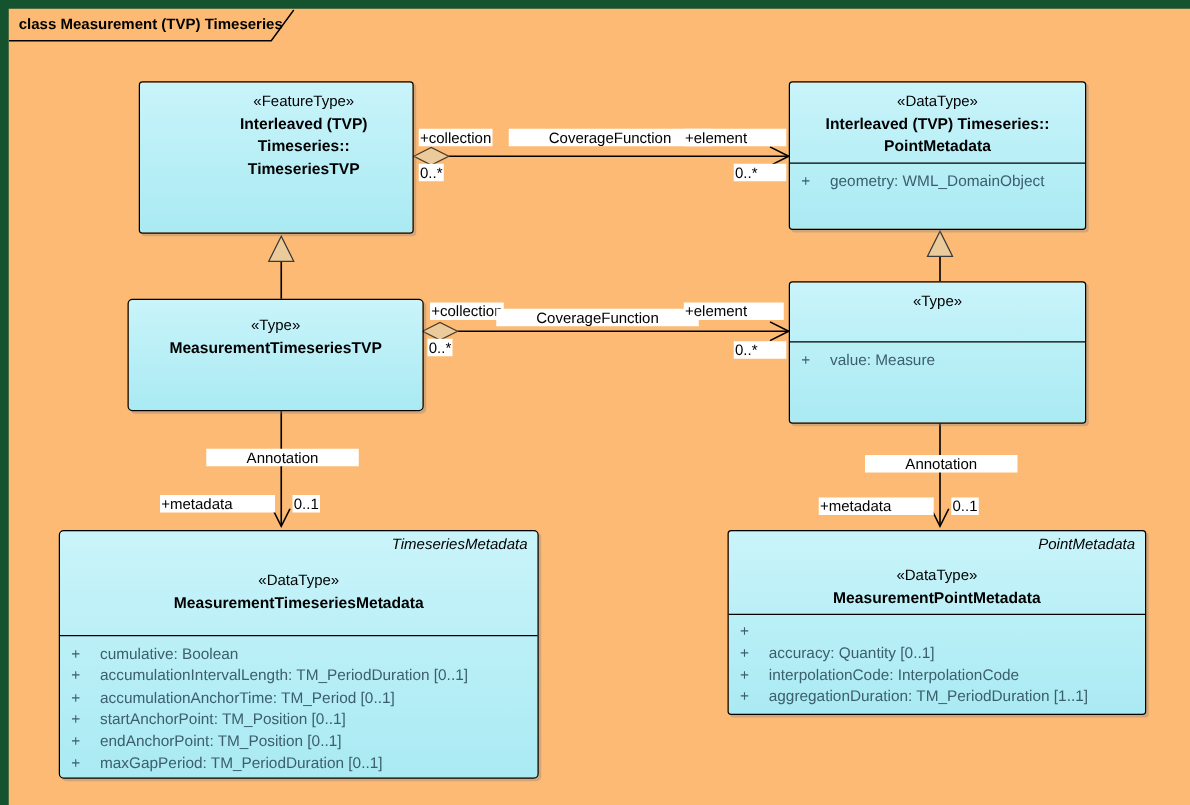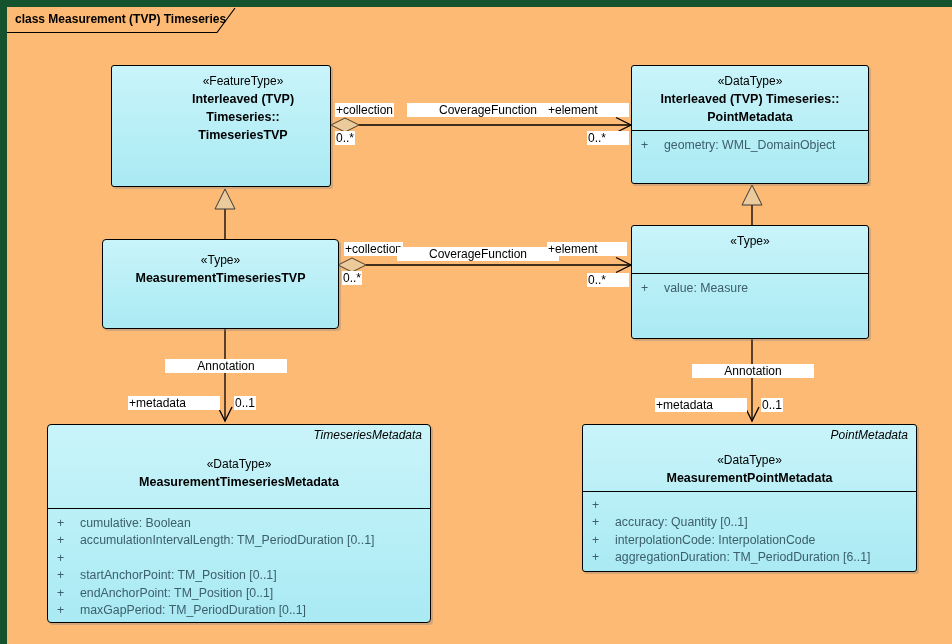--- a/index.html
+++ b/index.html
@@ -131,20 +131,21 @@
       <div class="arow">
         <span class="vis">+</span>
         <span class="atext">cumulative: Boolean</span>
       </div>
       <div class="arow">
         <span class="vis">+</span>
         <span class="atext">accumulationIntervalLength: TM_PeriodDuration [0..1]</span>
       </div>
       <div class="arow">
         <span class="vis">+</span>
+        <span class="atext">accumulationAnchorTime: TM_Period [0..1]</span>
       </div>
       <div class="arow">
         <span class="vis">+</span>
         <span class="atext">startAnchorPoint: TM_Position [0..1]</span>
       </div>
       <div class="arow">
         <span class="vis">+</span>
         <span class="atext">endAnchorPoint: TM_Position [0..1]</span>
       </div>
       <div class="arow">
@@ -167,21 +168,21 @@
       <div class="arow">
         <span class="vis">+</span>
         <span class="atext">accuracy: Quantity [0..1]</span>
       </div>
       <div class="arow">
         <span class="vis">+</span>
         <span class="atext">interpolationCode: InterpolationCode</span>
       </div>
       <div class="arow">
         <span class="vis">+</span>
-        <span class="atext">aggregationDuration: TM_PeriodDuration [6..1]</span>
+        <span class="atext">aggregationDuration: TM_PeriodDuration [1..1]</span>
       </div>
     </div>
   </div>
 
   <div class="clabel" style="left:328px;top:96px;">+collection</div>
   <div class="clabel t-center" style="left:400px;top:96px;width:160px;">CoverageFunction</div>
   <div class="clabel t-right" style="left:540px;top:96px;width:80px;">+element</div>
   <div class="clabel" style="left:328px;top:124px;">0..*</div>
   <div class="clabel t-right" style="left:580px;top:124px;width:40px;">0..*</div>
 

